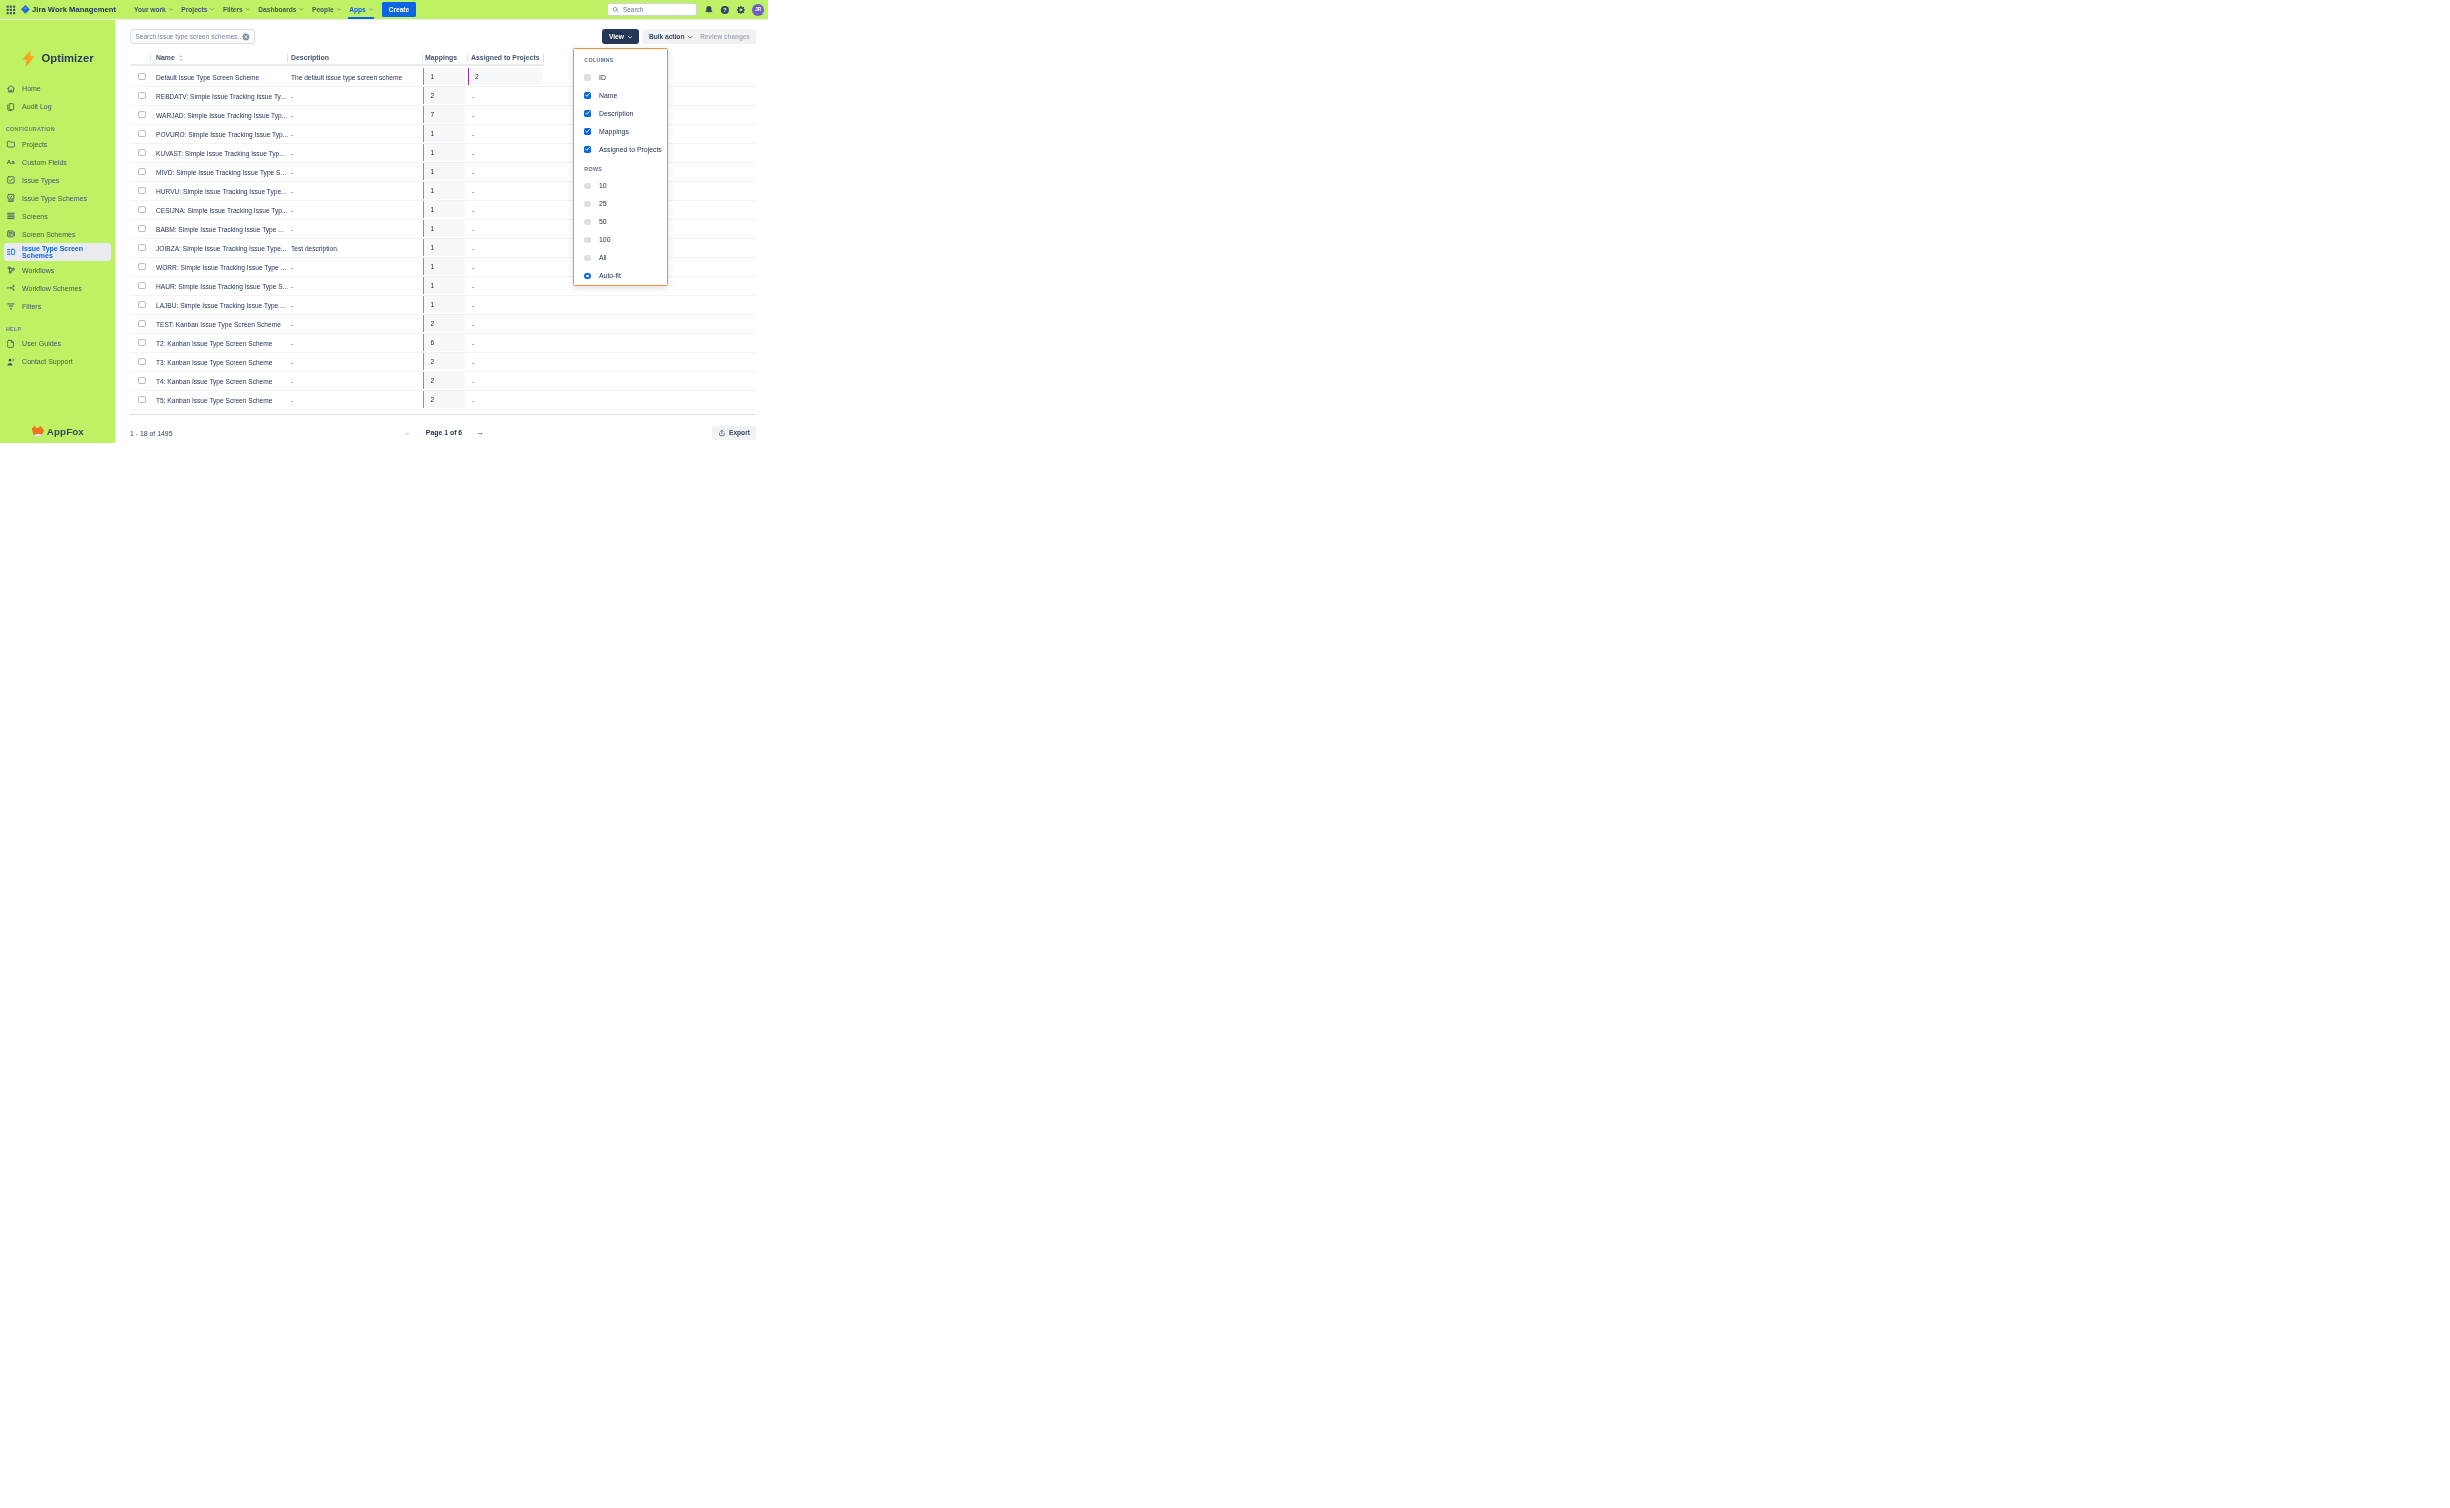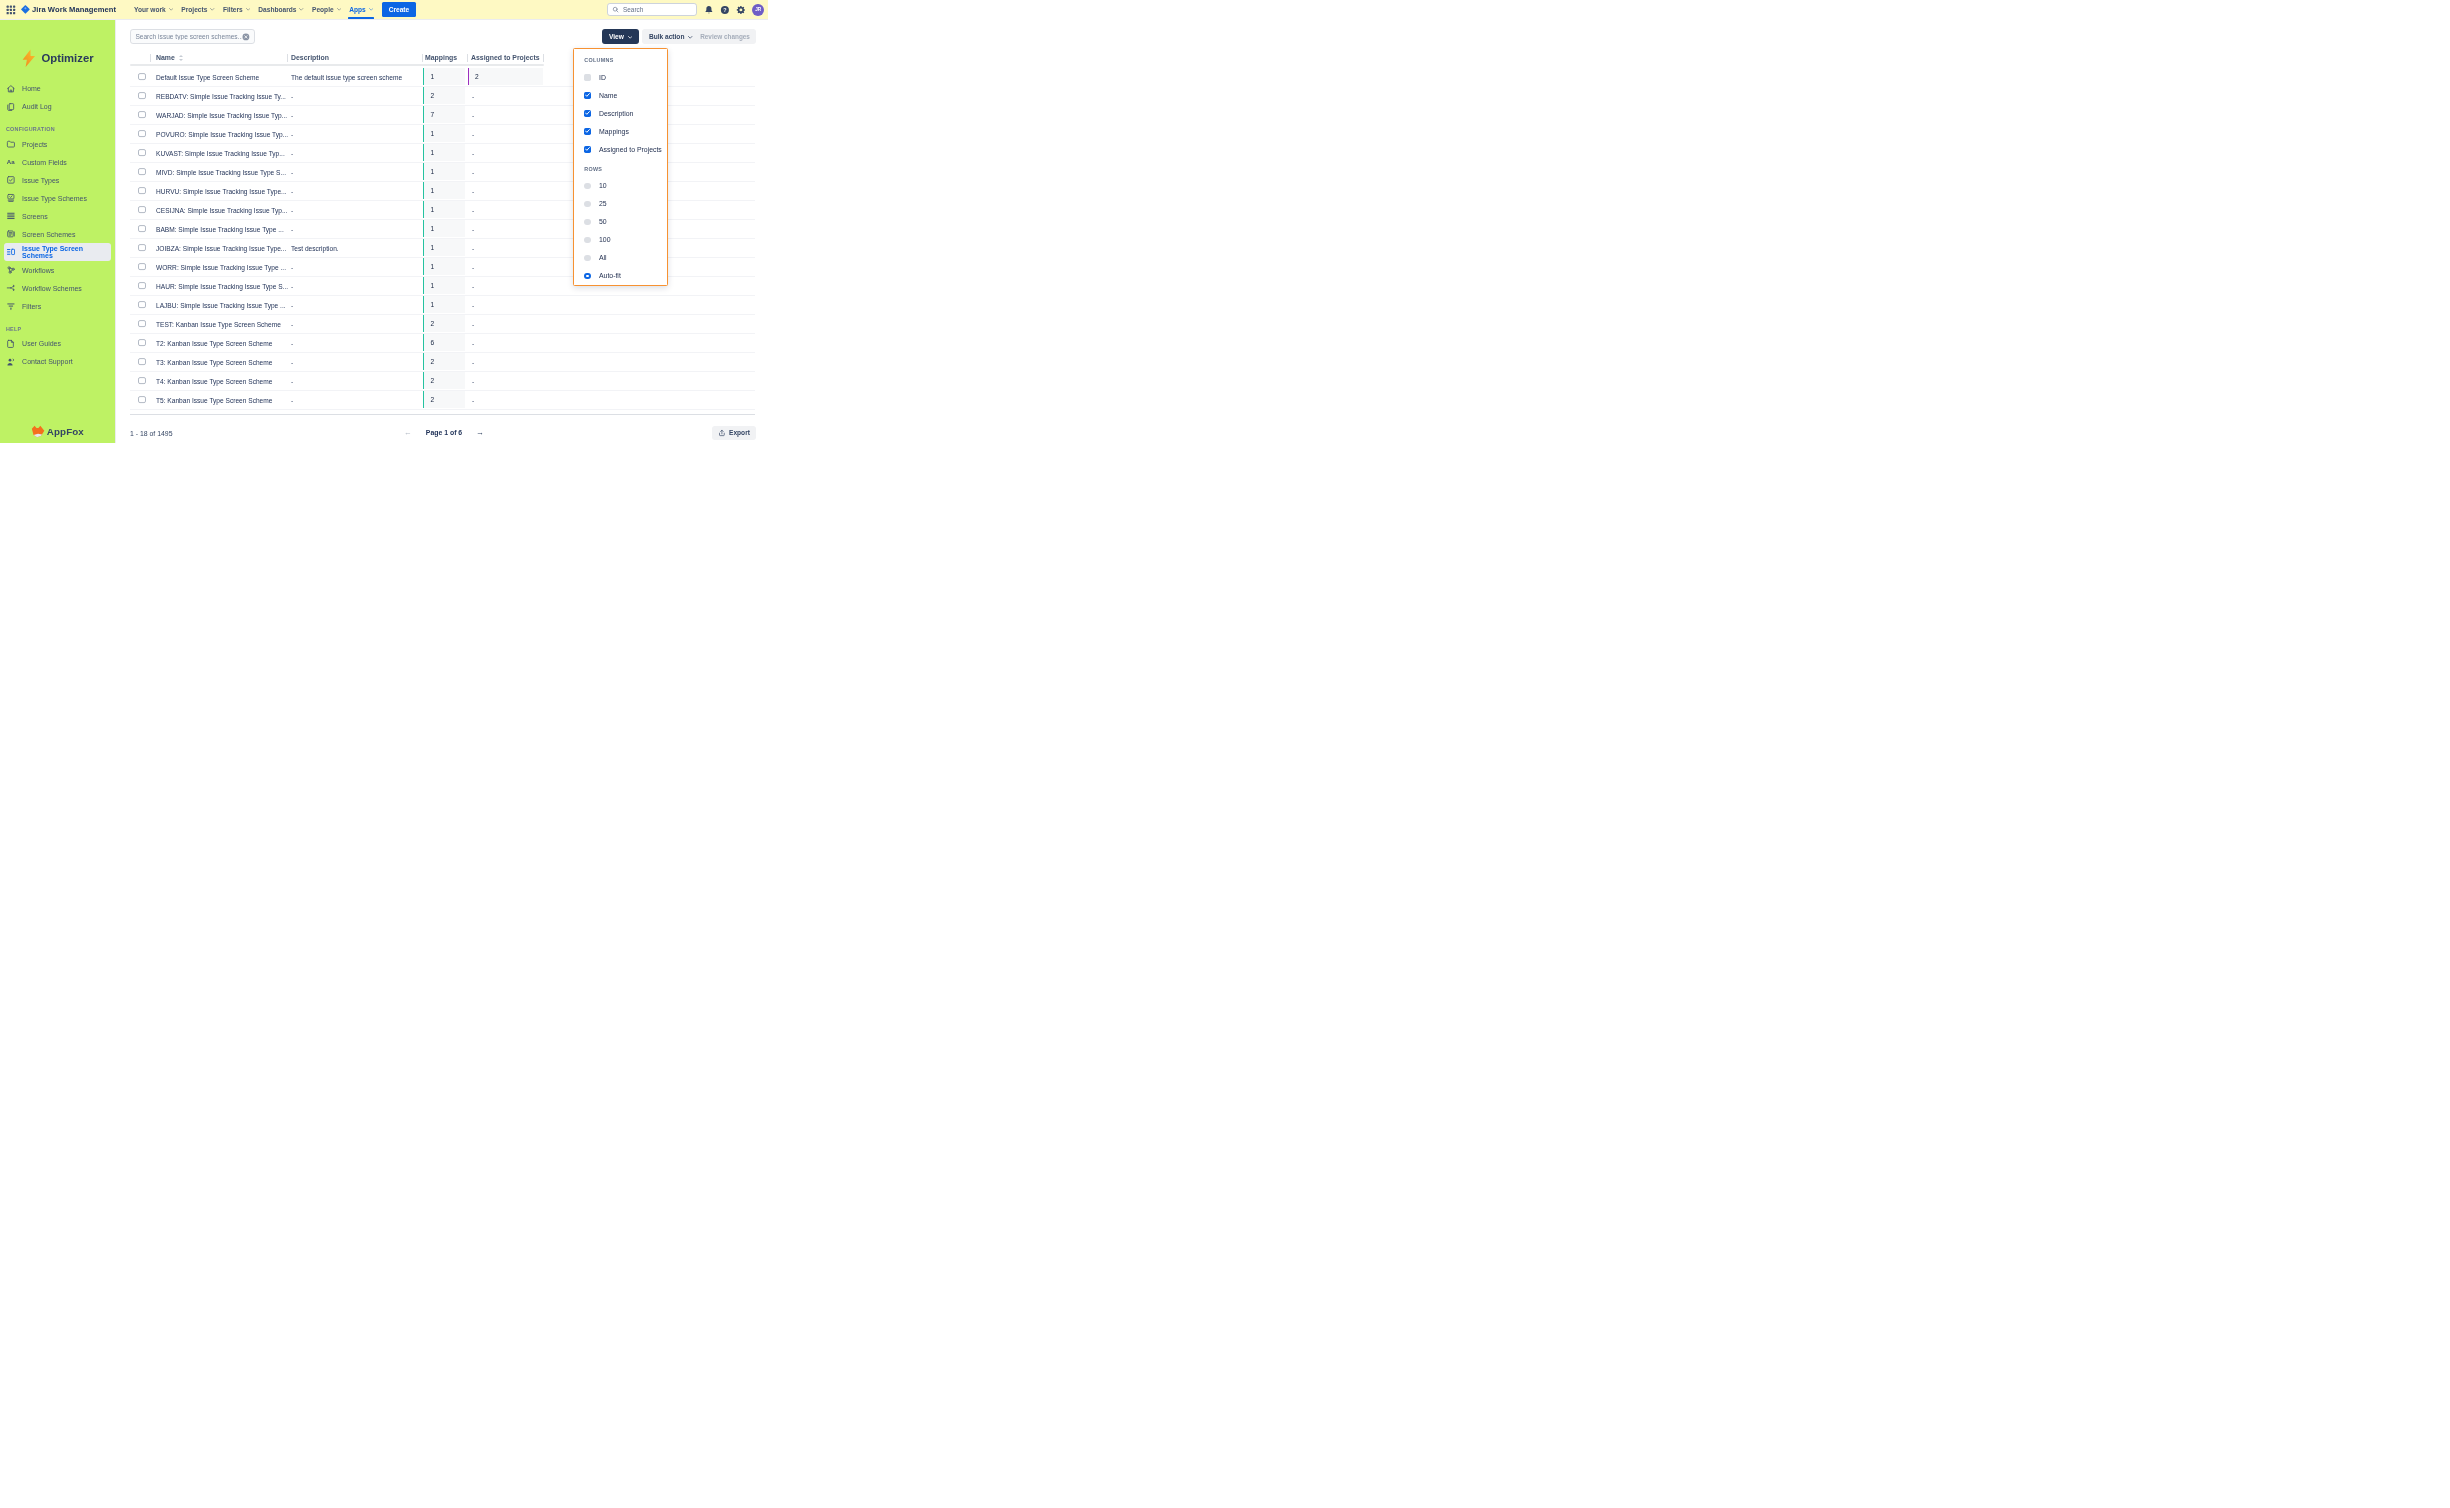--- a/index.html
+++ b/index.html
@@ -1,21 +1,21 @@
 <!DOCTYPE html>
 <html style="font-size:7.8px"><head>
 <meta charset="utf-8">
 <style>
   * { margin:0; padding:0; box-sizing:border-box; }
   html,body { background:#fff; }
   #app { position:relative; width:768px; height:443px; overflow:hidden;
          font-family:"Liberation Sans", sans-serif; background:#fff; color:#1D2B4C; }
 
   
-  #topbar { position:absolute; left:0; top:0; width:768px; height:19.6px; background:#fef9c3;
+  #topbar { position:absolute; left:0; top:0; width:768px; height:19.6px; background:#bef264;
             border-bottom:0.5px solid #EBECF0; z-index:30; }
   .tb-grid { position:absolute; left:5.9px; top:4.9px; width:9.8px; height:9.8px; cursor:pointer; }
   .jira-mark { position:absolute; left:19.6px; top:4.4px; width:10.8px; height:10.8px; }
   .product { position:absolute; left:32px; top:0; height:19.6px; display:flex; align-items:center;
              font-size:7.6px; font-weight:700; color:#22345A; letter-spacing:0.05px; }
   #tn-left { position:absolute; left:134px; top:0; bottom:0; display:flex; align-items:center; }
   #tn-menus { display:flex; height:100%; gap:8.3px; align-items:center; }
   .tn-item { position:relative; display:flex; align-items:center; gap:2.9px; height:100%;
              font-size:6.6px; font-weight:600; color:#44546F; cursor:pointer; }
   .tn-item .chev { display:flex; width:4.4px; opacity:.65; margin-top:1px; }

